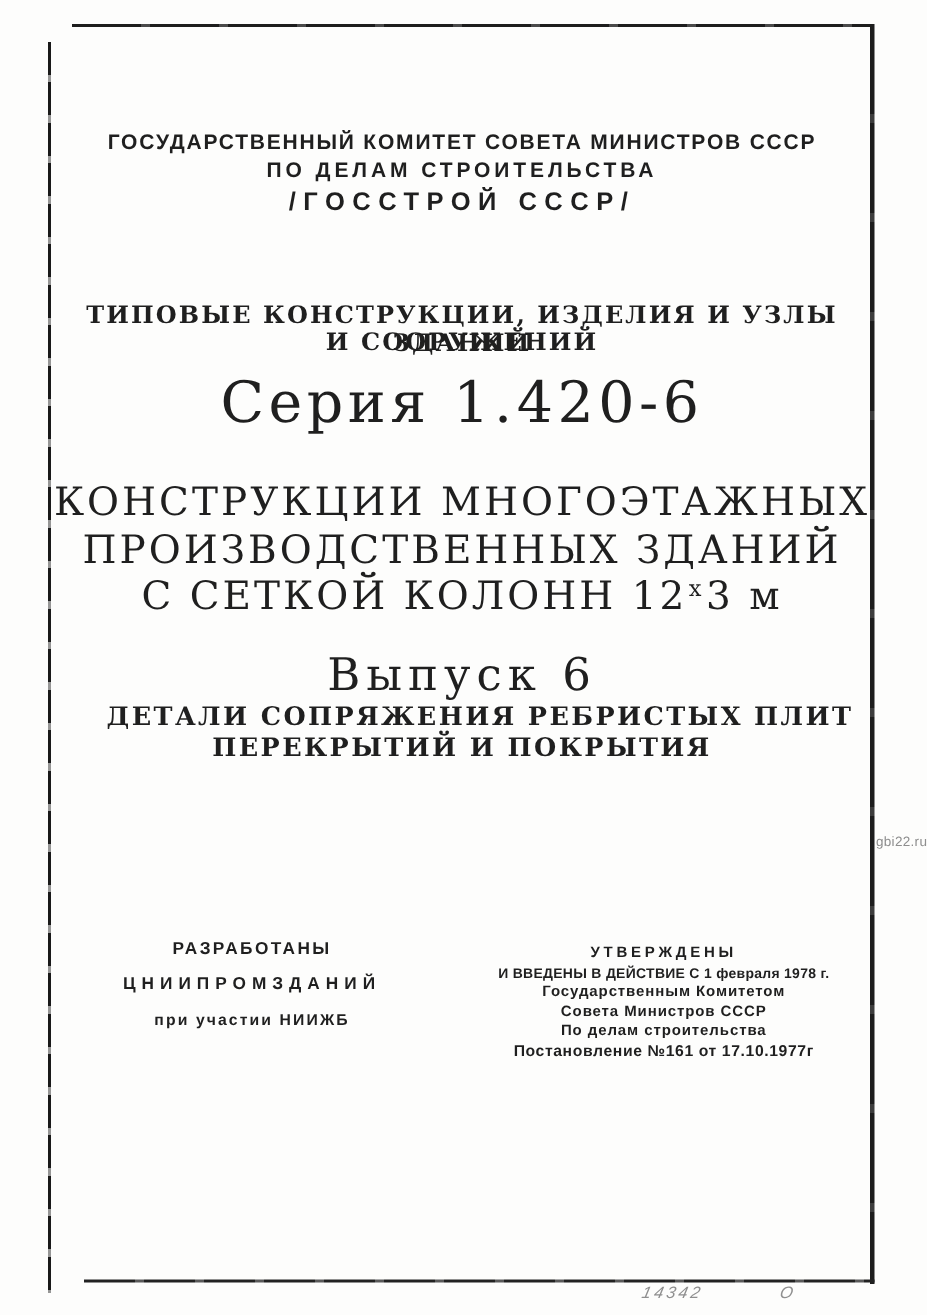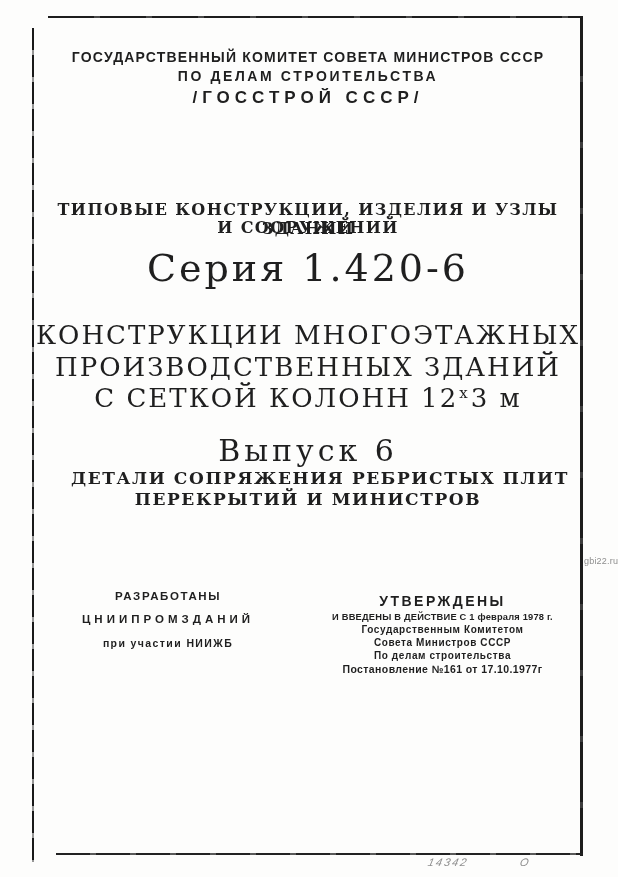--- a/index.html
+++ b/index.html
@@ -20,21 +20,21 @@
   .b-right  { left: 580px; top: 16px;  width: 3px;  height: 840px;
               background: repeating-linear-gradient(180deg,#1d1d1d 0 60px, #3d3d3d 60px 66px); }
   .b-bottom { left: 56px;  top: 853px; width: 527px; height: 2px;
               background: repeating-linear-gradient(90deg,#222 0 34px, #5a5a5a 34px 40px); }
   .b-left   { left: 32px;  top: 28px;  width: 2px;  height: 834px;
               background: repeating-linear-gradient(180deg,#191919 0 22px, rgba(25,25,25,.45) 22px 27px); }
 
   
   .content { position: absolute; left: 33px; width: 550px; text-align: center; }
 
-  .sans-b { font-family: "Liberation Sans", "DejaVu Sans", sans-serif; font-weight: bold; }
+  .sans-b { font-family: "Liberation Sans", "DejaVu Sans", sans-serif; font-weight: bold; margin-top: 37px; }
   .serif  { font-family: "DejaVu Serif", "Liberation Serif", serif; }
 
   .hdr1 { top: 49px;  font-size: 14px; letter-spacing: 1.2px; }
   .hdr2 { top: 68px;  font-size: 14px; letter-spacing: 2.6px; }
   .hdr3 { top: 88px;  font-size: 17px; letter-spacing: 5px; text-align: center; }
 
   .subj1 { top: 200px; font-size: 16px; font-weight: bold; letter-spacing: 1.4px; }
   .subj2 { top: 218px; font-size: 16px; font-weight: bold; letter-spacing: 1.4px; }
 
   .series { top: 246px; font-size: 38px; letter-spacing: 3px; }
@@ -47,21 +47,21 @@
   .issue-h  { top: 433px; font-size: 30px; letter-spacing: 4px; }
   .issue-s1 { top: 468px; font-size: 17px; font-weight: bold; letter-spacing: 1.6px; margin-left: 12px; }
   .issue-s2 { top: 489px; font-size: 17px; font-weight: bold; letter-spacing: 1.6px; }
 
   .dev  { left: 58px;  top: 590px; width: 220px; text-align: center; }
   .dev .d1 { font-size: 11.5px; letter-spacing: 1.6px; }
   .dev .d2 { margin-top: 11px; font-size: 11.5px; letter-spacing: 4px; }
   .dev .d3 { margin-top: 12px; font-size: 10.5px; letter-spacing: 1.4px; }
 
   .appr { left: 325px; top: 593px; width: 235px; text-align: center; }
-  .appr .a1 { font-size: 14px;  letter-spacing: 2.5px; }
+  .appr .a1 { font-size: 10px;  letter-spacing: 2.5px; }
   .appr .a2 { margin-top: 3px; font-size: 9.3px; letter-spacing: .2px; }
   .appr .a3, .appr .a4, .appr .a5 { margin-top: 2px; font-size: 10px; letter-spacing: .6px; }
   .appr .a6 { margin-top: 2px; font-size: 10.5px; letter-spacing: .4px; }
 
   .watermark { left: 584px; top: 556px; font-size: 9px; color: #8e8e8e; letter-spacing: .2px; }
 
   .print-code { top: 856px; left: 428px; font-size: 11px; color: #8f8f8f;
                 font-style: italic; transform: skewX(-12deg); letter-spacing: 2px; }
   .print-letter { top: 856px; left: 520px; font-size: 11px; color: #8f8f8f;
                   font-style: italic; transform: skewX(-12deg); }
@@ -87,21 +87,21 @@
 
   <div class="content serif title1">КОНСТРУКЦИИ МНОГОЭТАЖНЫХ</div>
   <div class="content serif title2">ПРОИЗВОДСТВЕННЫХ ЗДАНИЙ</div>
   <div class="content serif title3">
     <span>С СЕТКОЙ КОЛОНН</span>
     <span>12</span><sup>х</sup><span>3 м</span>
   </div>
 
   <div class="content serif issue-h">Выпуск 6</div>
   <div class="content serif issue-s1">ДЕТАЛИ СОПРЯЖЕНИЯ РЕБРИСТЫХ ПЛИТ</div>
-  <div class="content serif issue-s2">ПЕРЕКРЫТИЙ И МИНИСТРОВ</div>
+  <div class="content serif issue-s2">ПЕРЕКРЫТИЙ И ПОКРЫТИЯ</div>
 
   <div class="abs sans-b dev">
     <div class="d1">РАЗРАБОТАНЫ</div>
     <div class="d2">ЦНИИПРОМЗДАНИЙ</div>
     <div class="d3">при участии НИИЖБ</div>
   </div>
 
   <div class="abs sans-b appr">
     <div class="a1">УТВЕРЖДЕНЫ</div>
     <div class="a2">И ВВЕДЕНЫ В ДЕЙСТВИЕ С 1 февраля 1978 г.</div>

